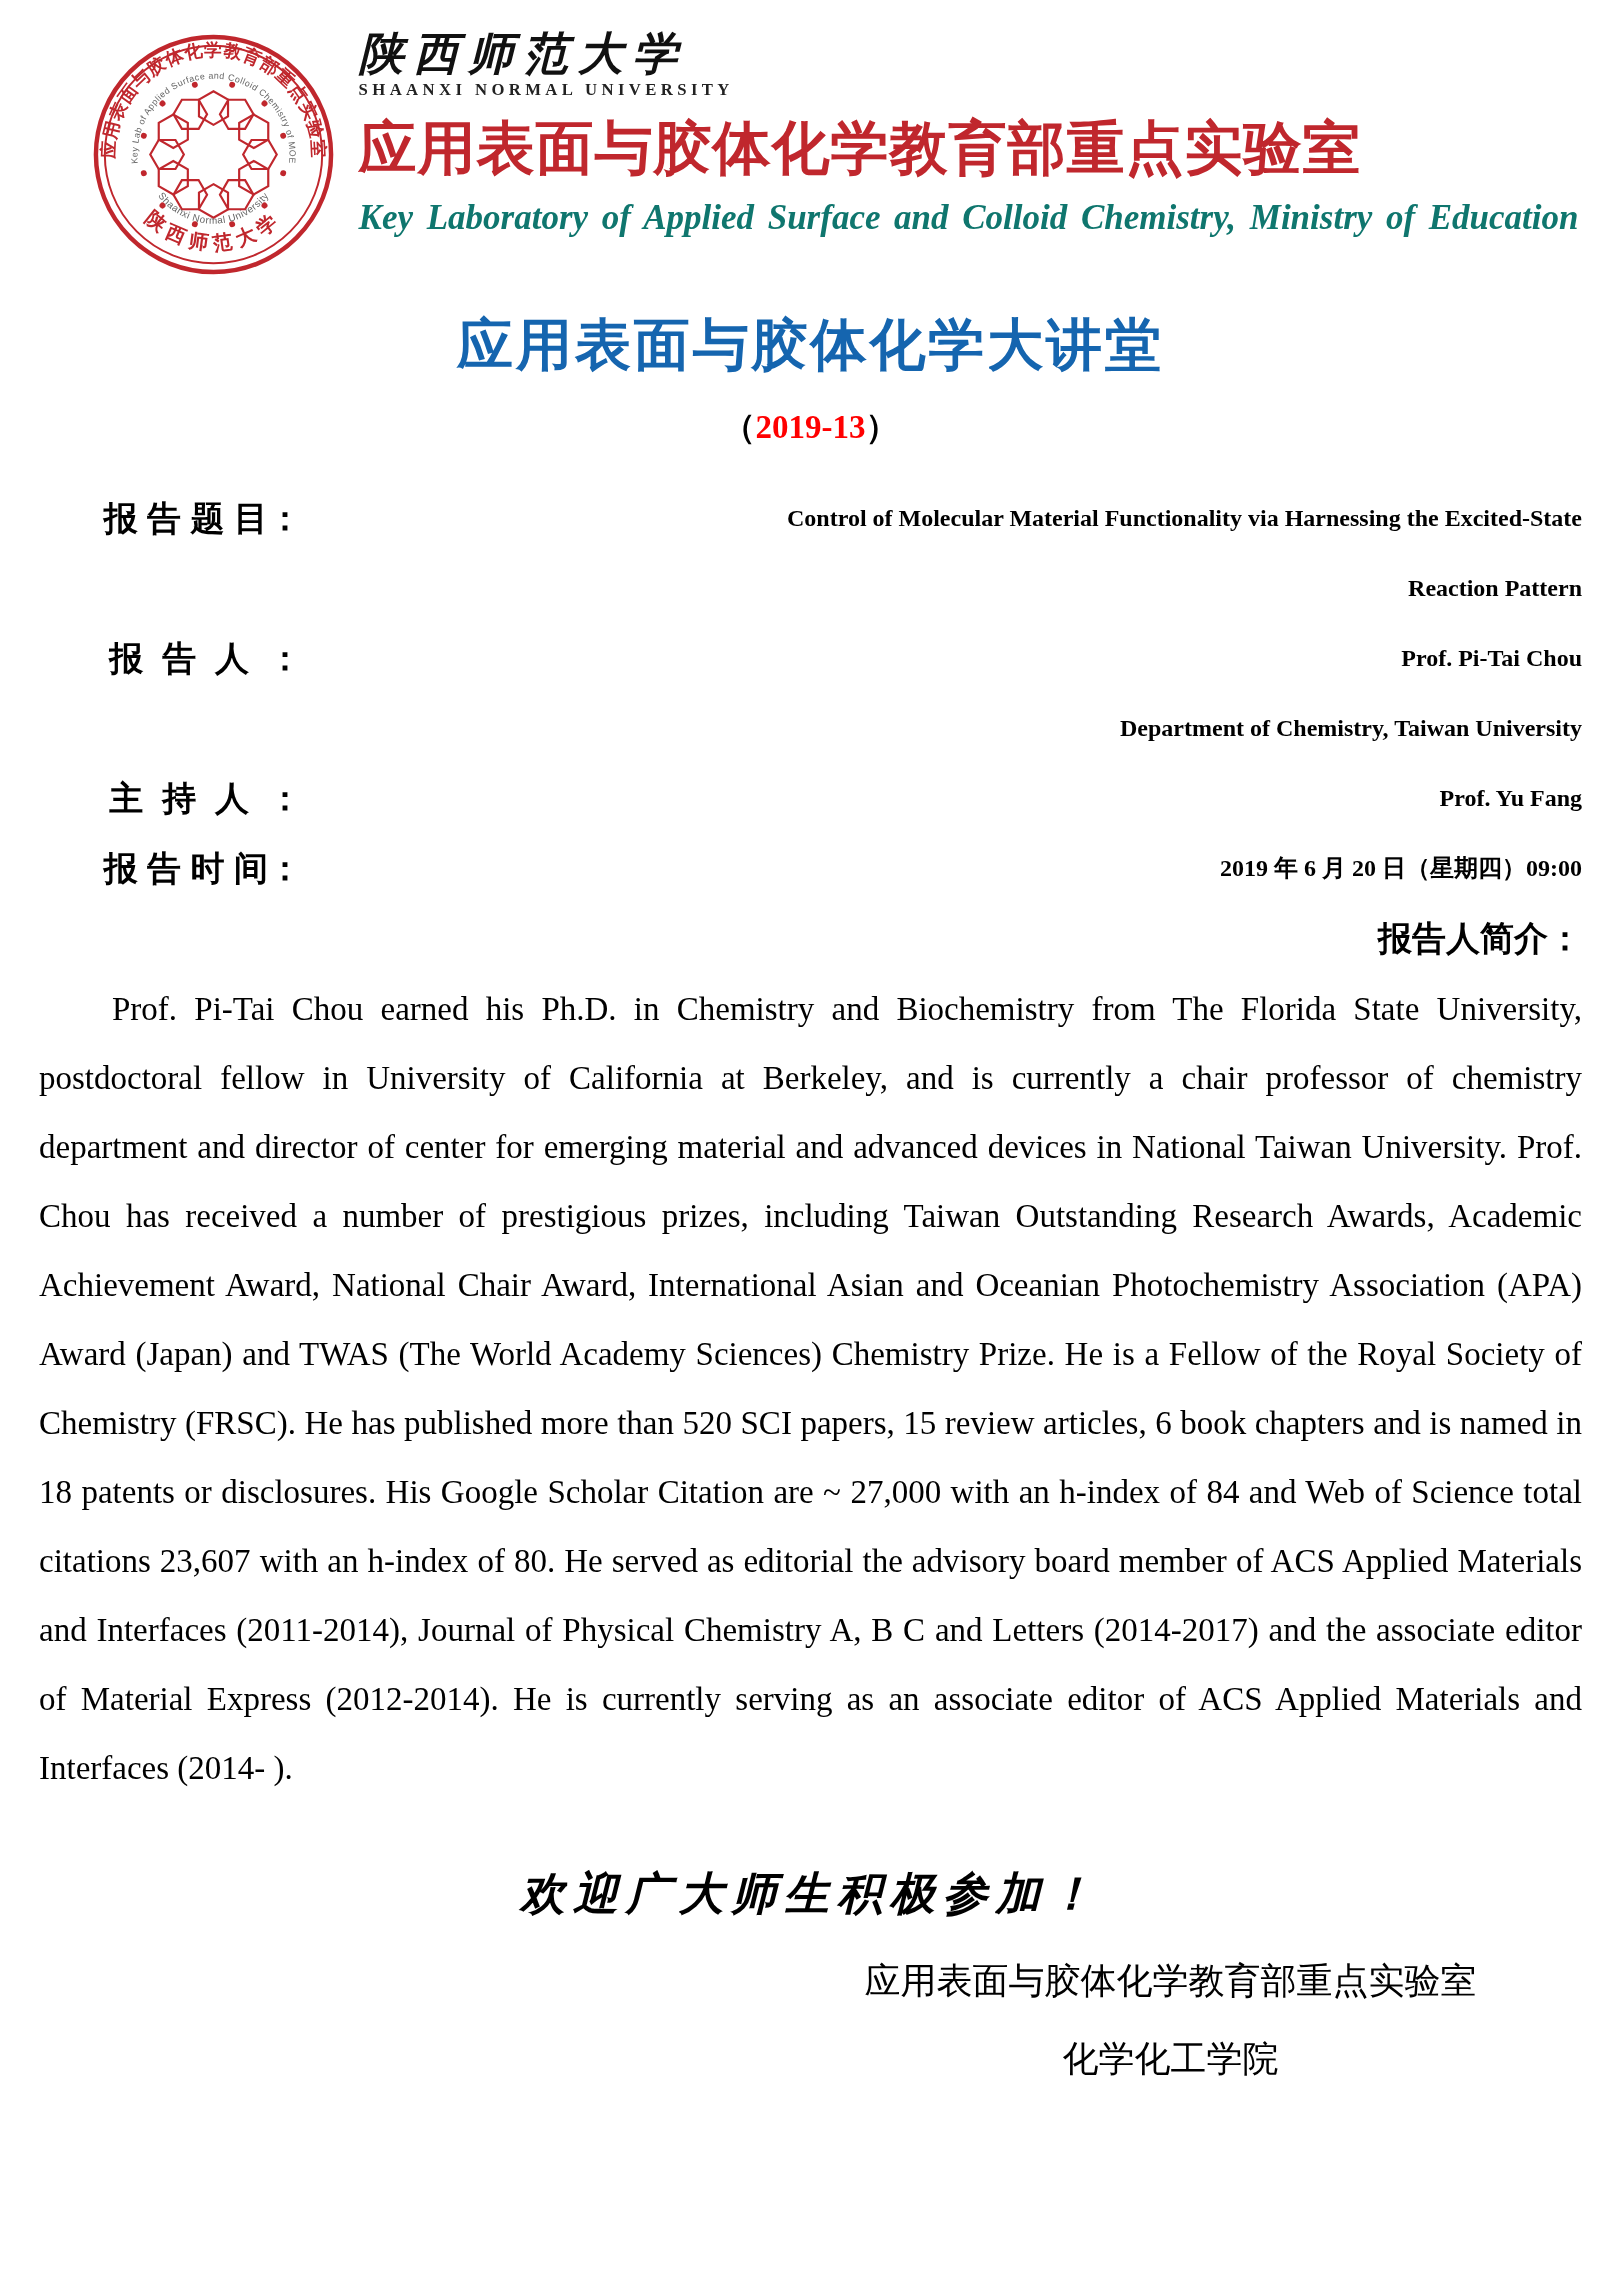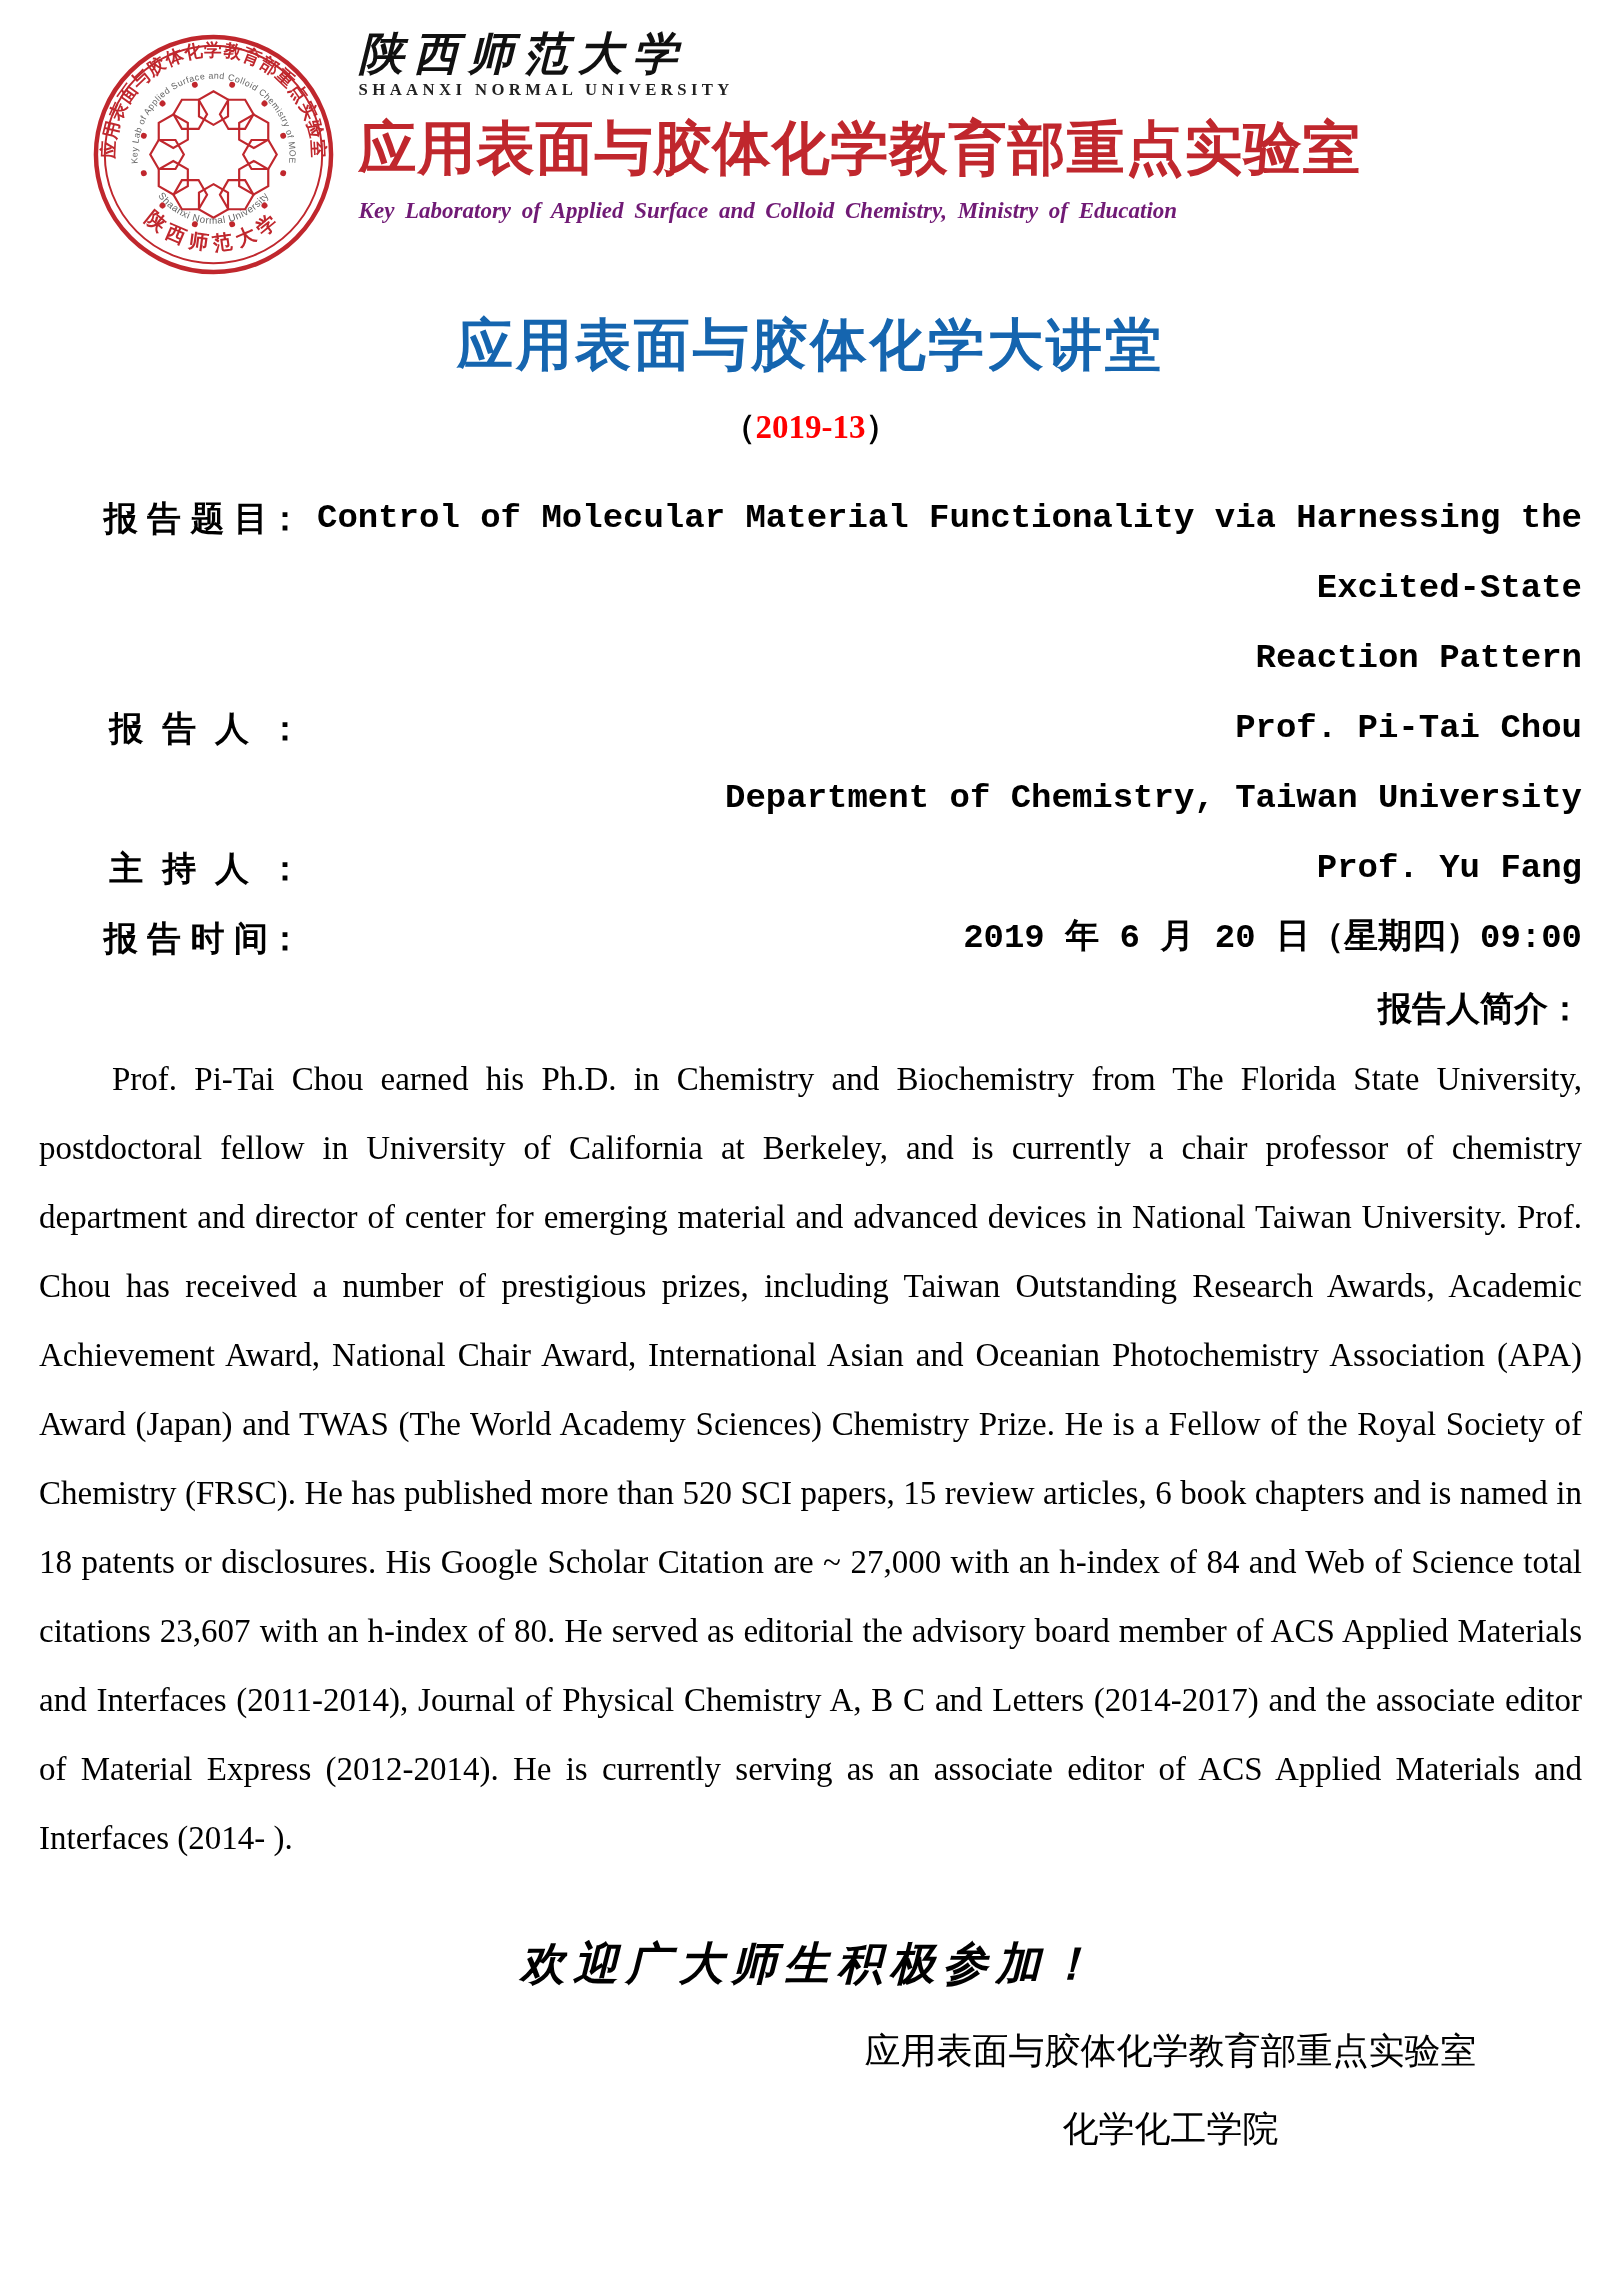--- a/index.html
+++ b/index.html
@@ -19,42 +19,42 @@
   .uni-en{
     font-family:"Liberation Serif",serif;font-weight:bold;font-size:16.7px;
     letter-spacing:4.4px;color:#222;margin-top:2px;
   }
   .lab-cn{
     font-family:"Liberation Sans",sans-serif;font-weight:bold;font-size:58px;
     color:#c0272d;letter-spacing:1px;margin-top:9.8px;white-space:nowrap;
   }
   .lab-en{
     font-family:"Liberation Serif",serif;font-style:italic;font-weight:bold;
-    font-size:23px;color:#701a75;margin-top:9.8px;word-spacing:4.9px;white-space:nowrap;
+    font-size:35px;color:#0f766e;margin-top:9.8px;word-spacing:4.9px;white-space:nowrap;
   }
   
   .lecture-title{
     text-align:center;font-family:"Liberation Sans",sans-serif;font-weight:bold;
     font-size:56px;color:#1565af;letter-spacing:2.9px;margin:25.5px 0 0 0;
   }
   .issue-line{
     text-align:center;font-family:"Liberation Serif",serif;font-weight:bold;
     font-size:33px;margin-top:21.6px;
   }
   .issue-number{color:#ff0000;}
   
   .details{margin-top:33px;text-align:right;}
   .detail-row{display:flex;align-items:flex-start;}
   .detail-label{
     flex:0 0 263px;font-family:"Liberation Sans",sans-serif;font-weight:bold;
     font-size:34px;line-height:70px;white-space:pre;
   }
   .detail-value{flex:1;}
   .detail-value .vline{
-    font-family:Liberation Mono, monospace;font-weight:bold;font-size:34px;line-height:70px;
+    font-family:Liberation Serif, serif;font-weight:bold;font-size:24px;line-height:70px;
   }
   .bio-label{
     font-family:"Liberation Sans",sans-serif;font-weight:bold;font-size:34px;
     line-height:70px;
   }
   
   .bio{
     font-family:"Liberation Serif",serif;font-size:33px;line-height:69px;
     text-align:justify;text-indent:73px;margin:2px 0 0 0;
   }

